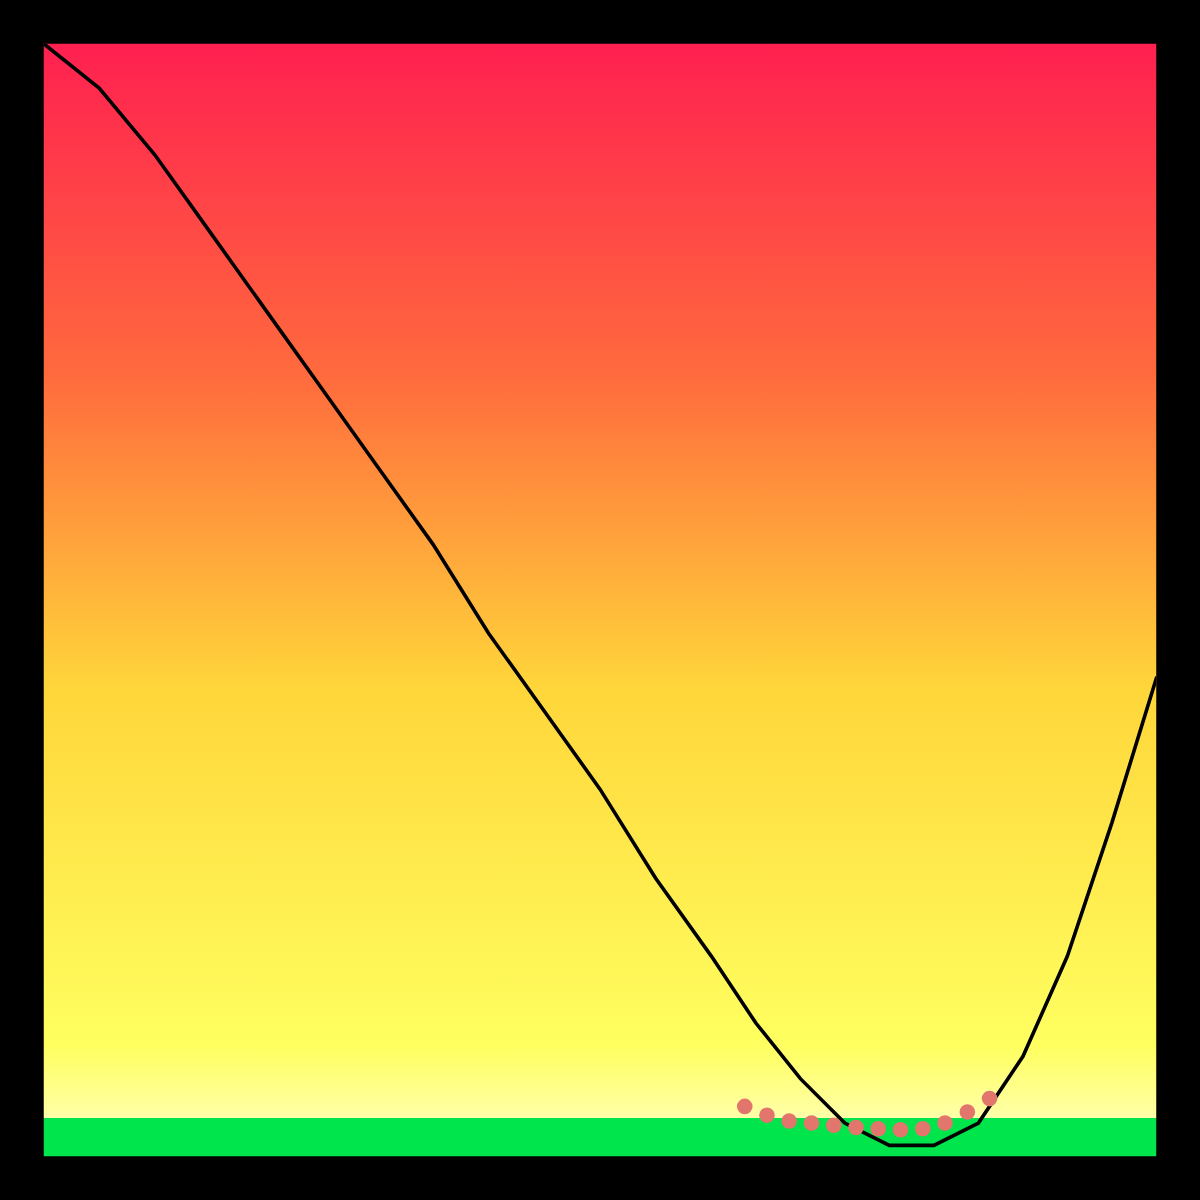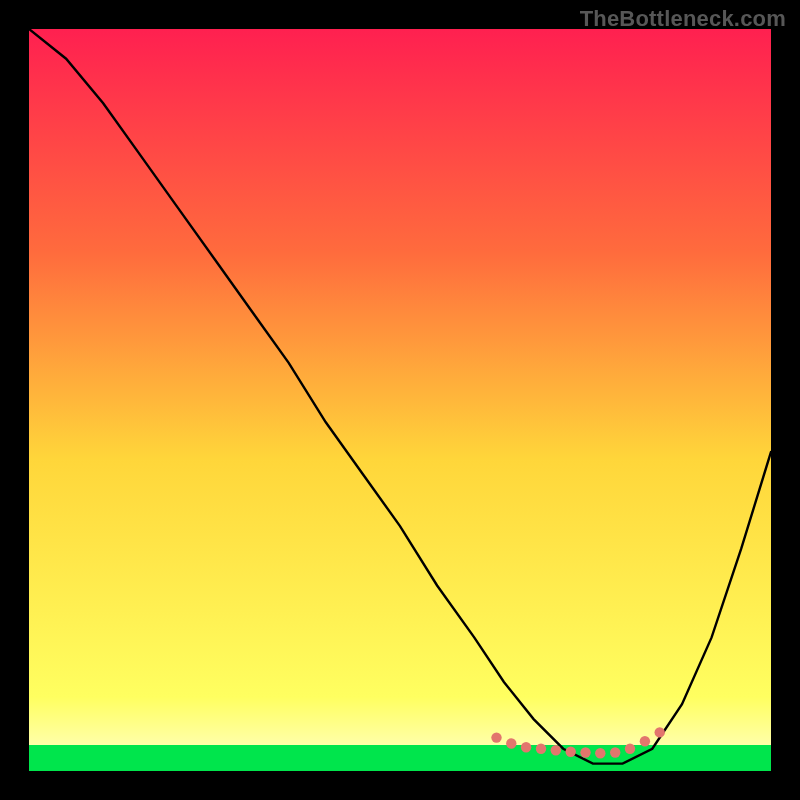--- a/index.html
+++ b/index.html
@@ -6,21 +6,20 @@
 body{background:#000;width:800px;height:800px;position:relative}
 .wrap{width:800px;height:800px;position:relative}
 .watermark{position:absolute;top:6px;right:14px;font:bold 22px Arial,sans-serif;color:#575757;letter-spacing:0.2px;z-index:3}
 .plot{position:absolute;left:29px;top:29px;width:742px;height:742px}
 .plot svg{width:100%;height:100%;display:block}
 </style>
 </head>
 <body>
 
 <div class="wrap">
-  <div class="watermark">TheBottleneck.com</div>
   <div class="plot">
     <svg viewBox="0 0 742 742">
       <defs>
         <linearGradient id="bg" x1="0" y1="0" x2="0" y2="1">
           <stop offset="0" stop-color="#ff2050"></stop>
           <stop offset="0.30" stop-color="#ff6b3d"></stop>
           <stop offset="0.58" stop-color="#ffd63a"></stop>
           <stop offset="0.90" stop-color="#ffff60"></stop>
           <stop offset="0.965" stop-color="#ffffa8"></stop>
           <stop offset="0.965" stop-color="#00e54c"></stop>

